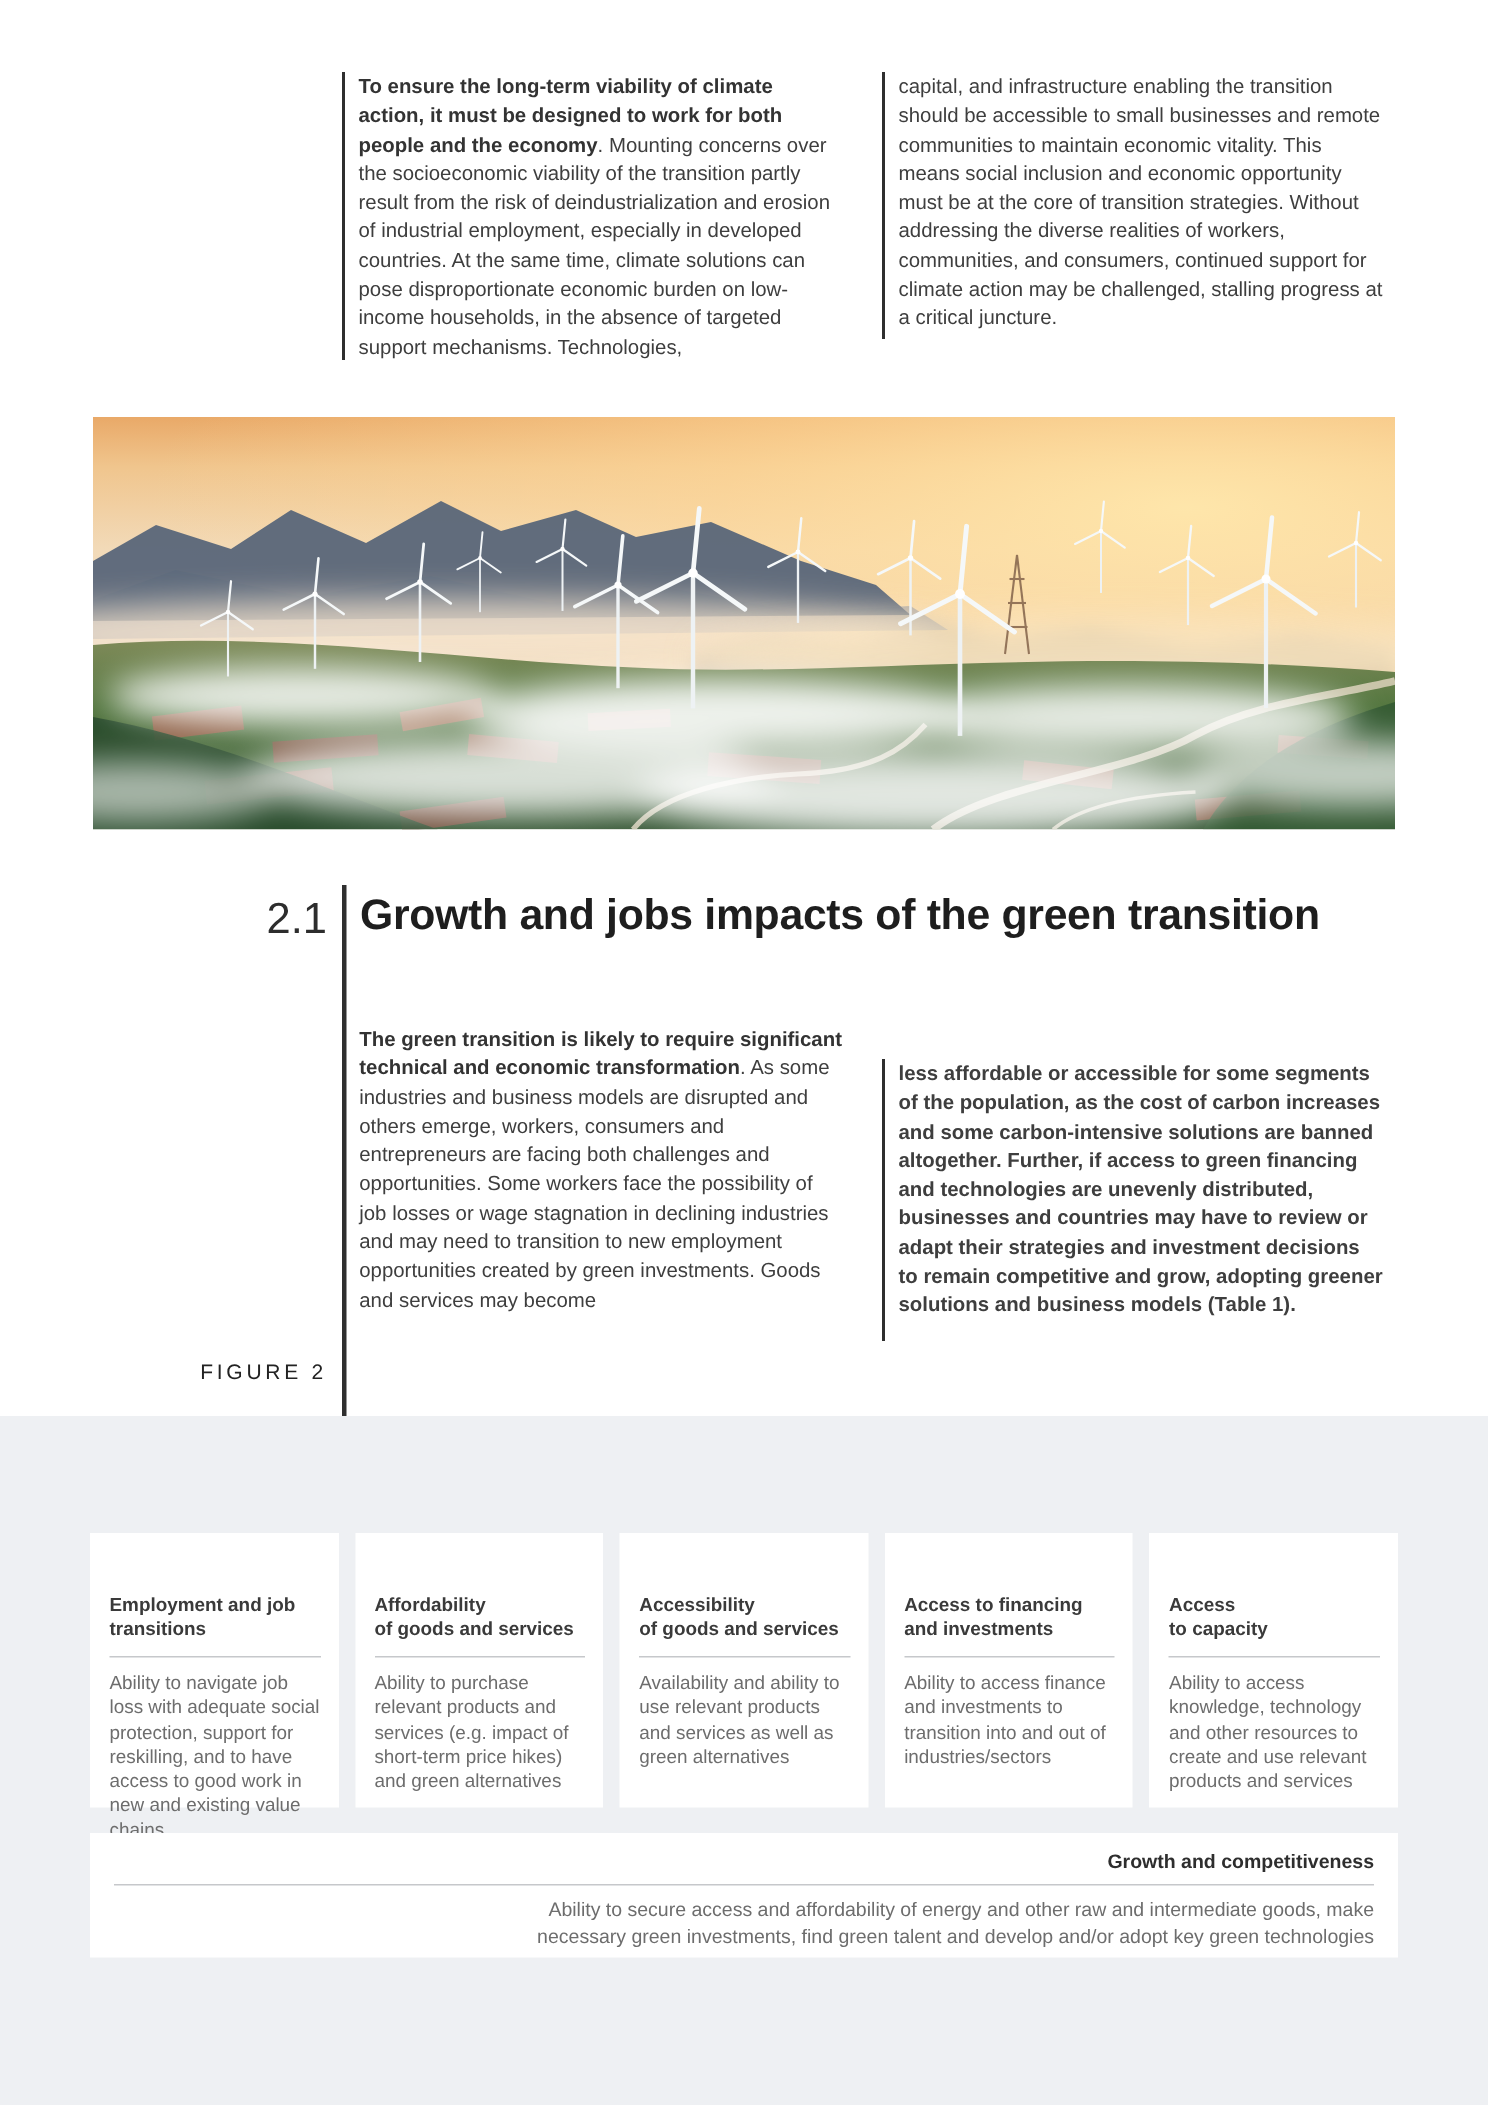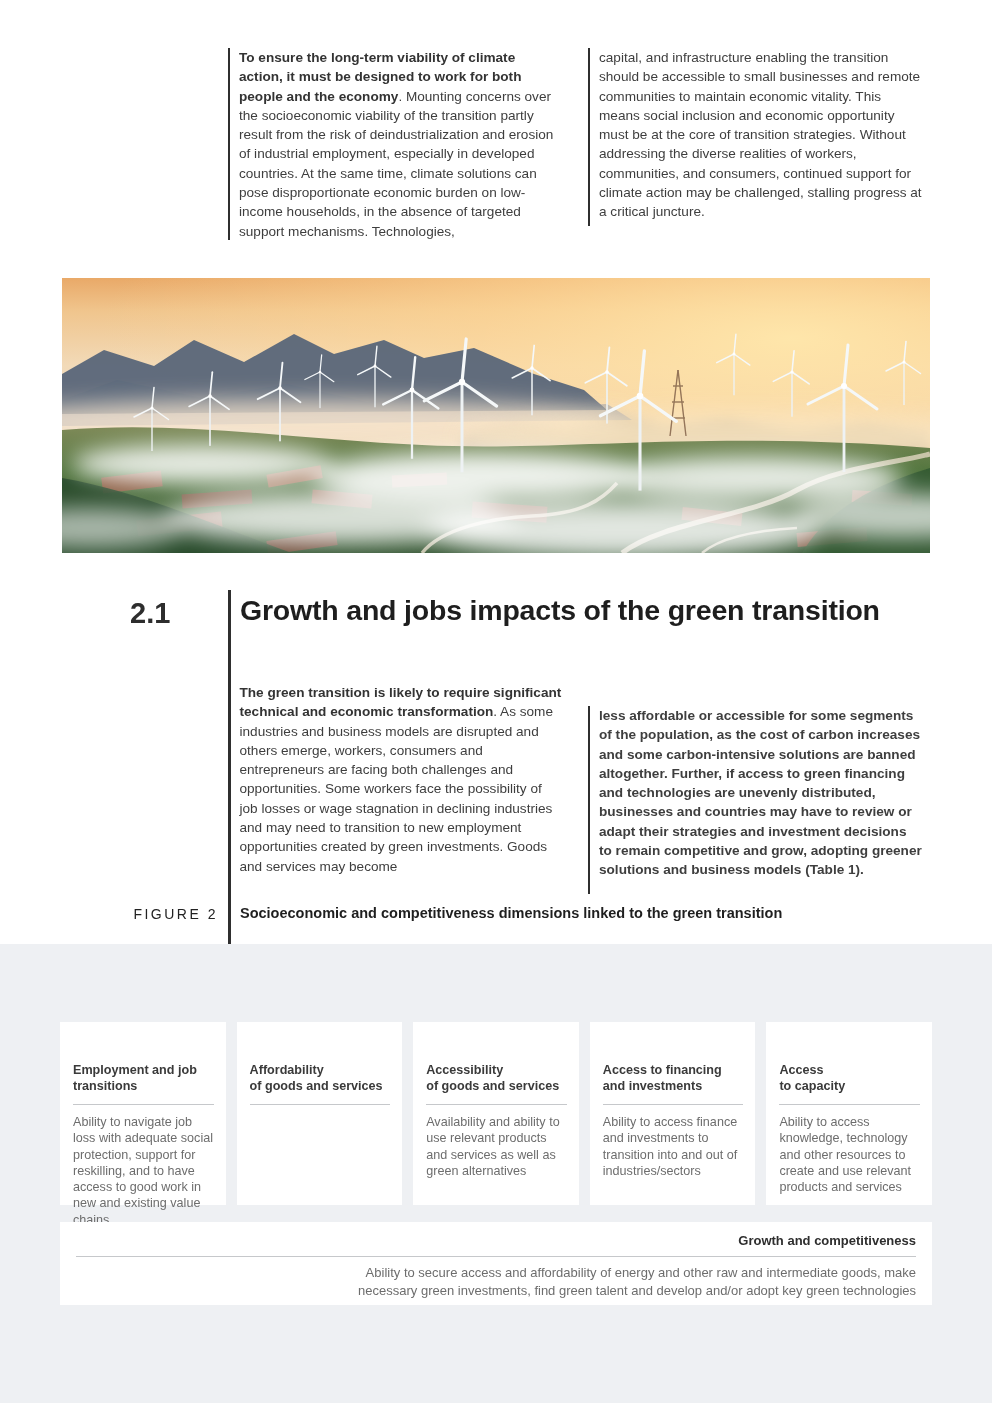--- a/index.html
+++ b/index.html
@@ -15,21 +15,21 @@
   .intro-col2 { left:588px; top:48px; height:178px; }
   .sec-col1   { left:228px; top:683px; border-left:none; padding-left:11.5px; }
   .sec-col2   { left:588px; top:706px; height:188px;font-weight:bold; }
 
   
   .photo { position:absolute; left:62px; top:278px; width:868px; height:275px; overflow:hidden; }
   .photo svg { display:block; }
 
   
   .sec-rule { position:absolute; left:228px; top:590px; width:2.5px; height:354px; background:#2f2f2f; }
-  .sec-num { position:absolute; left:130px; top:597px; width:88px; text-align:left; font-size:29px; font-weight:700; color:#2d2d2d; }
+  .sec-num { position:absolute; left:130px; top:597px; width:88px; text-align:right; font-size:29px; font-weight:400; color:#2d2d2d; }
   .sec-title { position:absolute; left:240px; top:594px; width:700px; font-size:28.5px; font-weight:700; color:#1e1e1e; letter-spacing:-0.2px; }
 
   
   .fig-label { position:absolute; left:20px; top:906px; width:198px; text-align:right; font-size:14px; letter-spacing:2.5px; color:#222; }
   .fig-caption { position:absolute; left:240px; top:905px; width:700px; font-size:14.5px; font-weight:700; color:#1f1f1f; }
 
   
   .panel { position:absolute; left:0; top:944px; width:992px; height:459px; background:#eef0f3; }
 
   .cards { position:absolute; left:60px; top:1022px; width:872px; display:flex; gap:11px; }
@@ -168,37 +168,37 @@
   <h1 class="sec-title">Growth and jobs impacts of the green transition</h1>
 
   <div class="col sec-col1">
     <p><b>The green transition is likely to require significant technical and economic transformation</b><span>. As some industries and business models are disrupted and others emerge, workers, consumers and entrepreneurs are facing both challenges and opportunities. Some workers face the possibility of job losses or wage stagnation in declining industries and may need to transition to new employment opportunities created by green investments. Goods and services may become</span></p>
   </div>
   <div class="col sec-col2">
     <p>less affordable or accessible for some segments of the population, as the cost of carbon increases and some carbon-intensive solutions are banned altogether. Further, if access to green financing and technologies are unevenly distributed, businesses and countries may have to review or adapt their strategies and investment decisions to remain competitive and grow, adopting greener solutions and business models (Table 1).</p>
   </div>
 
   <div class="fig-label">FIGURE 2</div>
-  <div class="fig-caption">Socioeconomic and competitiveness dimensions linked to the green transition</div>
 
   <div class="panel">
     
   </div>
 
   <div class="cards">
     <div class="card">
       <div class="card-title">Employment and job
 transitions</div>
       <hr class="card-divider">
       <div class="card-body">Ability to navigate job loss with adequate social protection, support for reskilling, and to have access to good work in new and existing value chains</div>
     </div>
     <div class="card">
       <div class="card-title">Affordability
 of goods and services</div>
       <hr class="card-divider">
+      <div class="card-body">Ability to purchase relevant products and services (e.g. impact of short-term price hikes) and green alternatives</div>
     </div>
     <div class="card">
       <div class="card-title">Accessibility
 of goods and services</div>
       <hr class="card-divider">
       <div class="card-body">Availability and ability to use relevant products and services as well as green alternatives</div>
     </div>
     <div class="card">
       <div class="card-title">Access to financing
 and investments</div>

